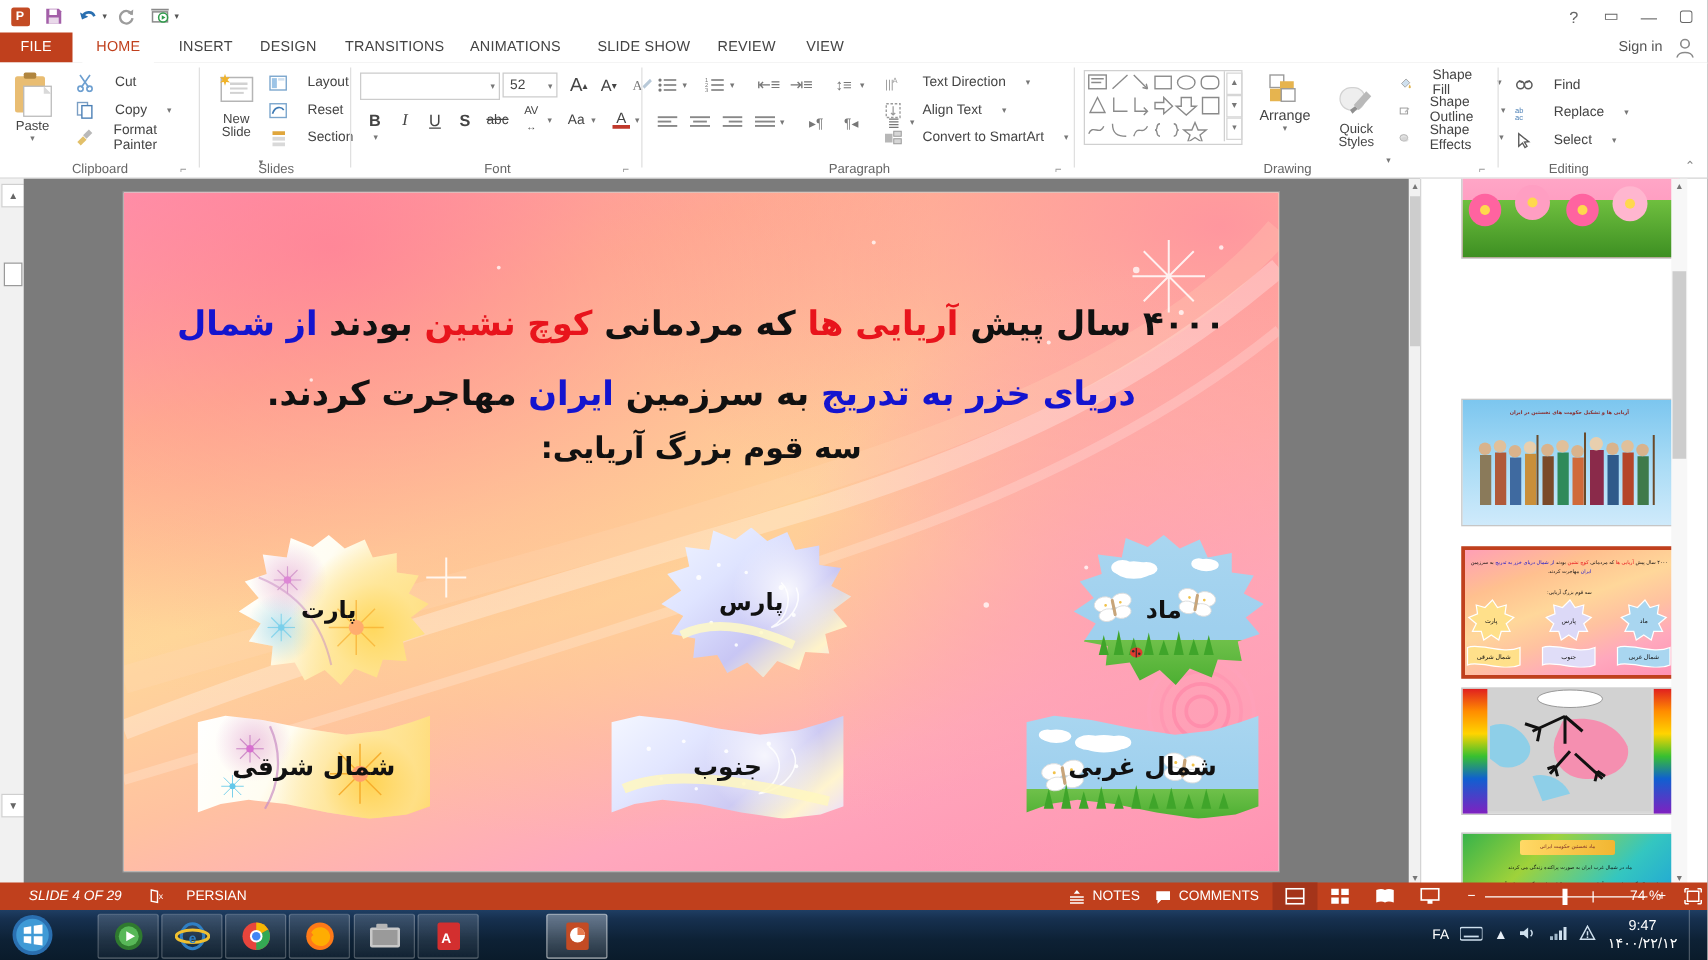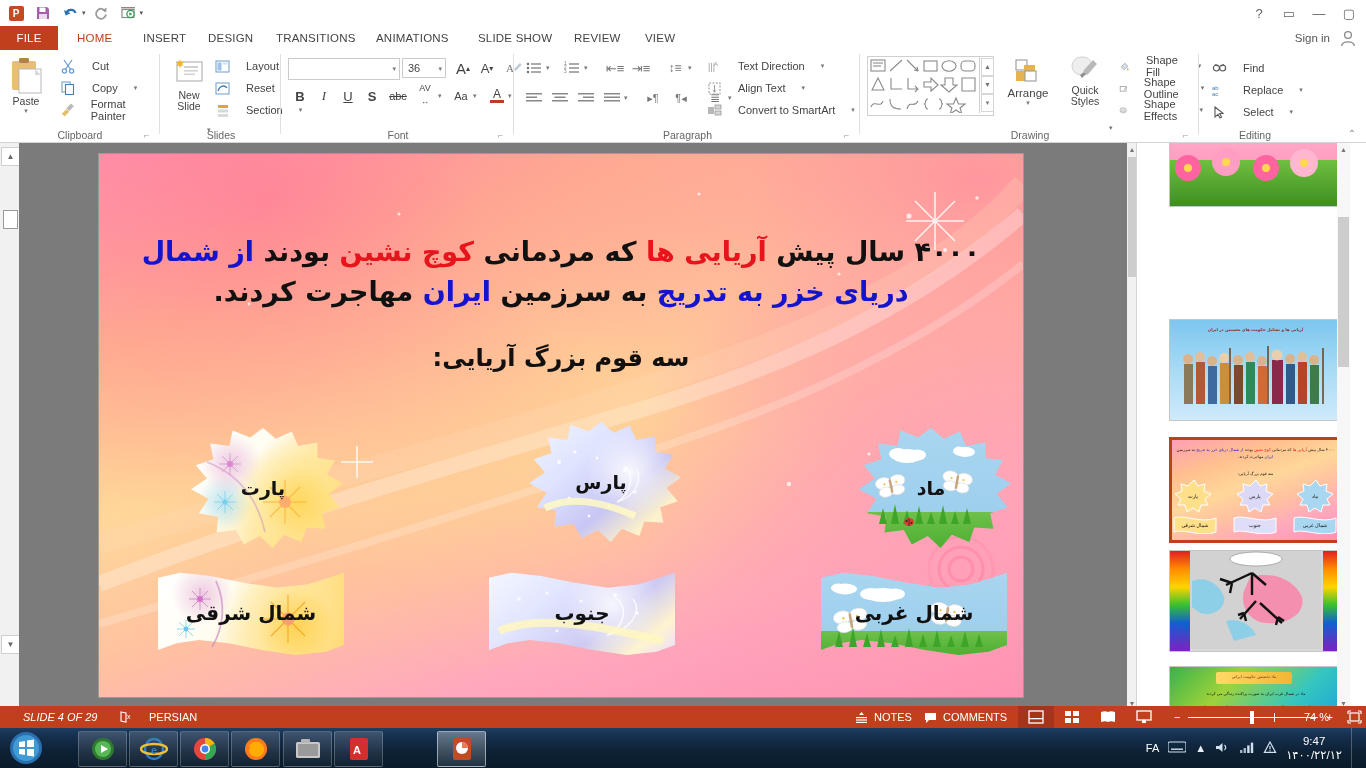--- a/index.html
+++ b/index.html
@@ -58,21 +58,21 @@
     background:
       radial-gradient(circle at 88% 62%, rgba(255,160,180,.85) 0%, rgba(255,160,180,0) 32%),
       radial-gradient(ellipse at 18% 8%, rgba(255,120,150,.75) 0%, rgba(255,120,150,0) 45%),
       radial-gradient(ellipse at 95% 5%, rgba(255,135,160,.8) 0%, rgba(255,135,160,0) 40%),
       radial-gradient(ellipse at 45% 42%, rgba(255,212,150,.95) 0%, rgba(255,200,140,.2) 48%, rgba(255,190,160,0) 66%),
       linear-gradient(160deg,#ff9fb6 0%,#ffc08f 22%,#ffd79a 42%,#ffc2a0 58%,#ffa8bd 76%,#ff8fb2 100%);
   }
 
   .slide-text{position:absolute;direction:rtl;text-align:center;font-weight:bold;
     font-family:"DejaVu Sans","Liberation Sans",sans-serif;}
-  .line1{left:20px;top:78px;width:884px;font-size:27px;line-height:40px;color:#111;}
+  .line1{left:20px;top:78px;width:884px;font-size:27px;line-height:56px;color:#111;}
   .line1 .red{color:#e8141c;}
   .line1 .blue{color:#1414cf;}
   .line2{left:20px;top:190px;width:884px;font-size:24px;color:#111;}
 
   
   .starwrap{position:absolute;width:160px;height:120px;}
   .starshape{position:absolute;inset:0;
     clip-path:polygon(50% 0%,58% 9%,68% 3%,72% 15%,84% 12%,84% 25%,95% 27%,90% 39%,100% 46%,91% 55%,98% 66%,87% 71%,89% 84%,77% 83%,74% 95%,63% 89%,56% 100%,48% 90%,38% 97%,33% 85%,21% 87%,22% 74%,10% 71%,16% 59%,5% 51%,15% 42%,8% 31%,19% 26%,17% 13%,29% 15%,31% 2%,42% 8%);
     border:0;}
   .star-parth{background:
@@ -290,21 +290,21 @@
       </div>
       <div class="grp-label">Slides</div>
       <div class="grp-sep" style="right:0;"></div>
     </div>
 
     <div class="grp" style="left:282px;width:232px;">
       <div style="position:absolute;left:6px;top:8px;width:110px;height:20px;border:1px solid #ccc;background:#fff;">
         <span class="combo-arrow">▾</span>
       </div>
       <div class="fontsize" style="left:120px;top:8px;">
-        <span>36</span>
+        <span>52</span>
         <span class="combo-arrow">▾</span>
       </div>
       <div class="tool" style="left:170px;top:8px;width:22px;height:20px;font-size:15px;">A<sup style="font-size:8px;">▴</sup></div>
       <div class="tool" style="left:194px;top:8px;width:22px;height:20px;font-size:13px;">A<sup style="font-size:8px;">▾</sup></div>
       <div class="tool" style="left:222px;top:8px;width:20px;height:20px;">
         <svg class="ic" width="16" height="16" viewBox="0 0 16 16">
           <text x="0" y="12" font-size="11" fill="#777" font-family="Liberation Serif, serif">A</text>
           <path d="M8 9 L14 3 L15.5 5 L9.5 11 Z" fill="#b8c9d8"></path>
         </svg>
       </div>
@@ -462,21 +462,21 @@
         <svg class="ic" width="32" height="30" viewBox="0 0 32 30">
           <rect x="4" y="2" width="11" height="10" fill="#fff" stroke="#9a9a9a" stroke-width="1.1"></rect>
           <rect x="12" y="7" width="11" height="10" fill="#e6b44f"></rect>
           <rect x="4" y="13" width="11" height="10" fill="#e6b44f"></rect>
           <rect x="13" y="13" width="11" height="10" fill="#fff" stroke="#9a9a9a" stroke-width="1.1"></rect>
         </svg>
         <span class="lbl" style="font-size:11.5px;">Arrange</span>
         <span class="caret">▾</span>
       </div>
 
-      <div class="big-btn" style="left:198px;top:5px;width:52px;">
+      <div class="big-btn" style="left:198px;top:18px;width:52px;">
         <svg class="ic" width="32" height="30" viewBox="0 0 32 30">
           <rect x="3" y="2" width="20" height="18" rx="9" fill="#eeeeee" stroke="#d2d2d2" stroke-width="1"></rect>
           <path d="M14 16 L24 5 L28 9 L18 20 Z" fill="#b9b9b9"></path>
           <path d="M11 20 L15 17 L17 19 L13 23 Z" fill="#8f8f8f"></path>
         </svg>
         <span class="lbl">Quick</span>
         <span class="lbl">Styles</span>
       </div>
       <span class="caret" style="position:absolute;left:248px;top:74px;">▾</span>
 

